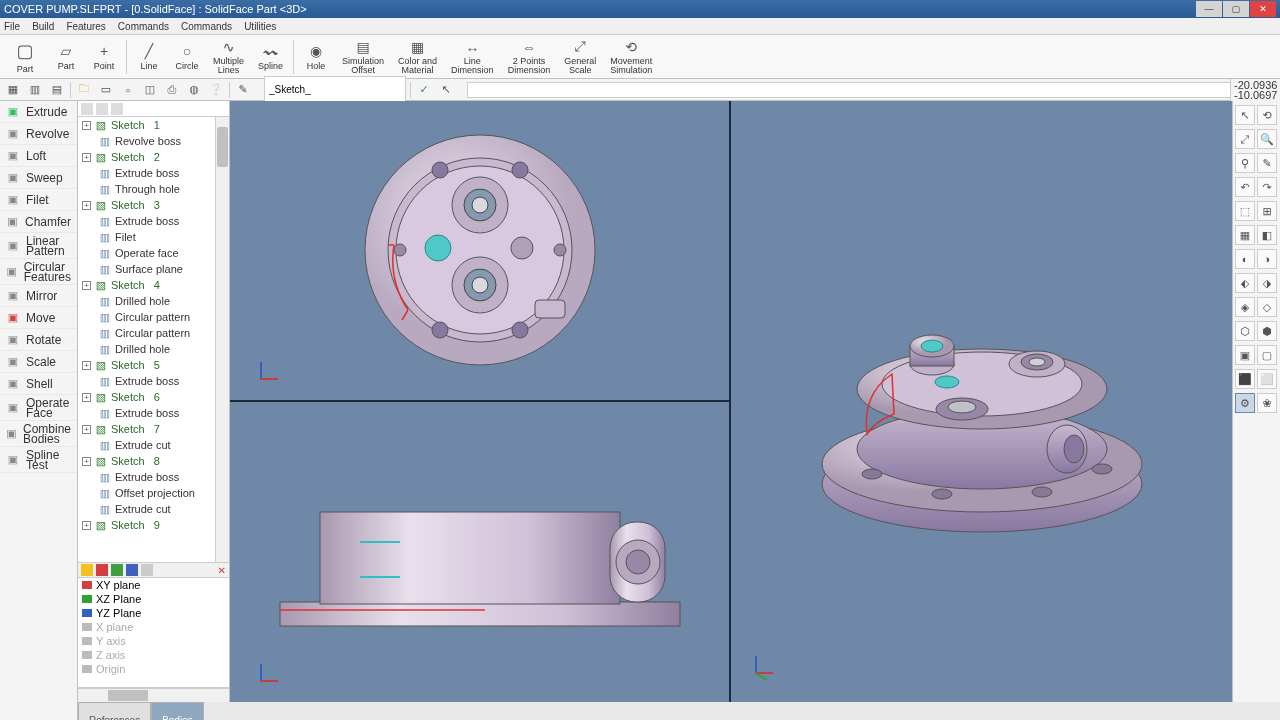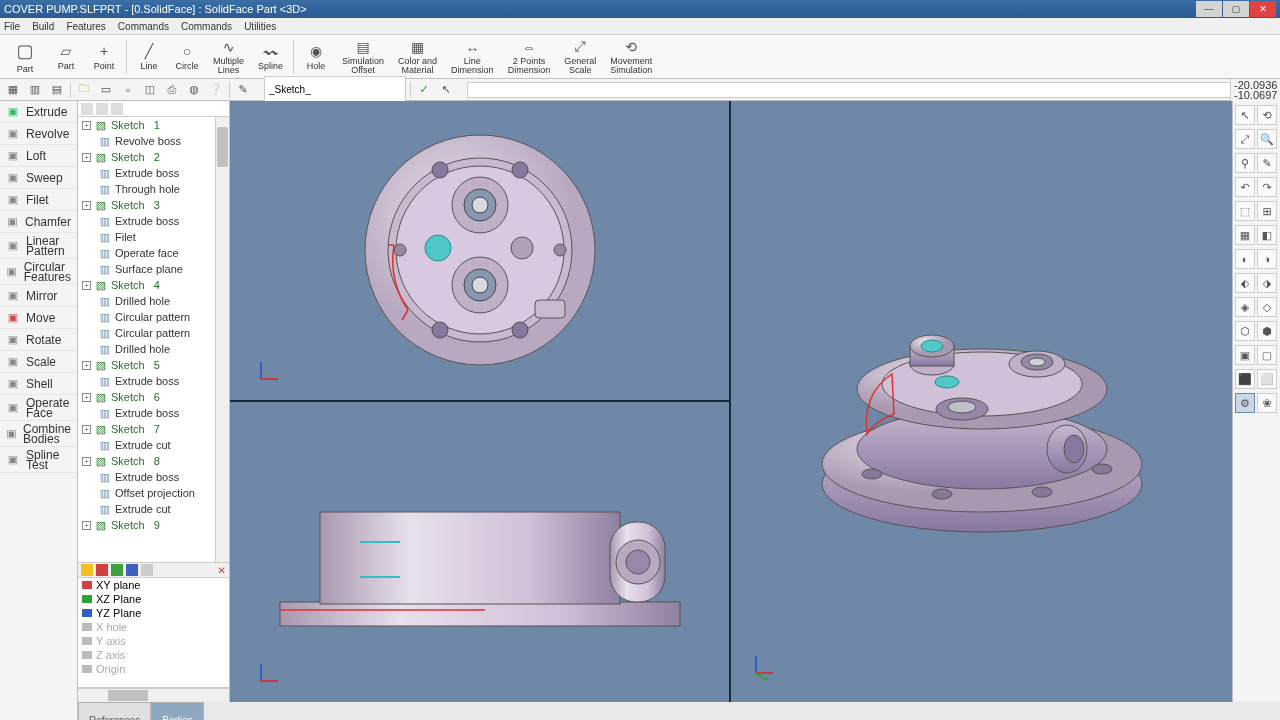--- a/index.html
+++ b/index.html
@@ -433,21 +433,21 @@
       <div class="plane-row">
         <div class="pc" style="background:#30a030"></div>
         <span class="txt">XZ Plane</span>
       </div>
       <div class="plane-row">
         <div class="pc" style="background:#3060c0"></div>
         <span class="txt">YZ Plane</span>
       </div>
       <div class="plane-row">
         <div class="pc" style="background:#bbb"></div>
-        <span class="txt dim">X hole</span>
+        <span class="txt dim">X plane</span>
       </div>
       <div class="plane-row">
         <div class="pc" style="background:#bbb"></div>
         <span class="txt dim">Y axis</span>
       </div>
       <div class="plane-row">
         <div class="pc" style="background:#bbb"></div>
         <span class="txt dim">Z axis</span>
       </div>
       <div class="plane-row">

